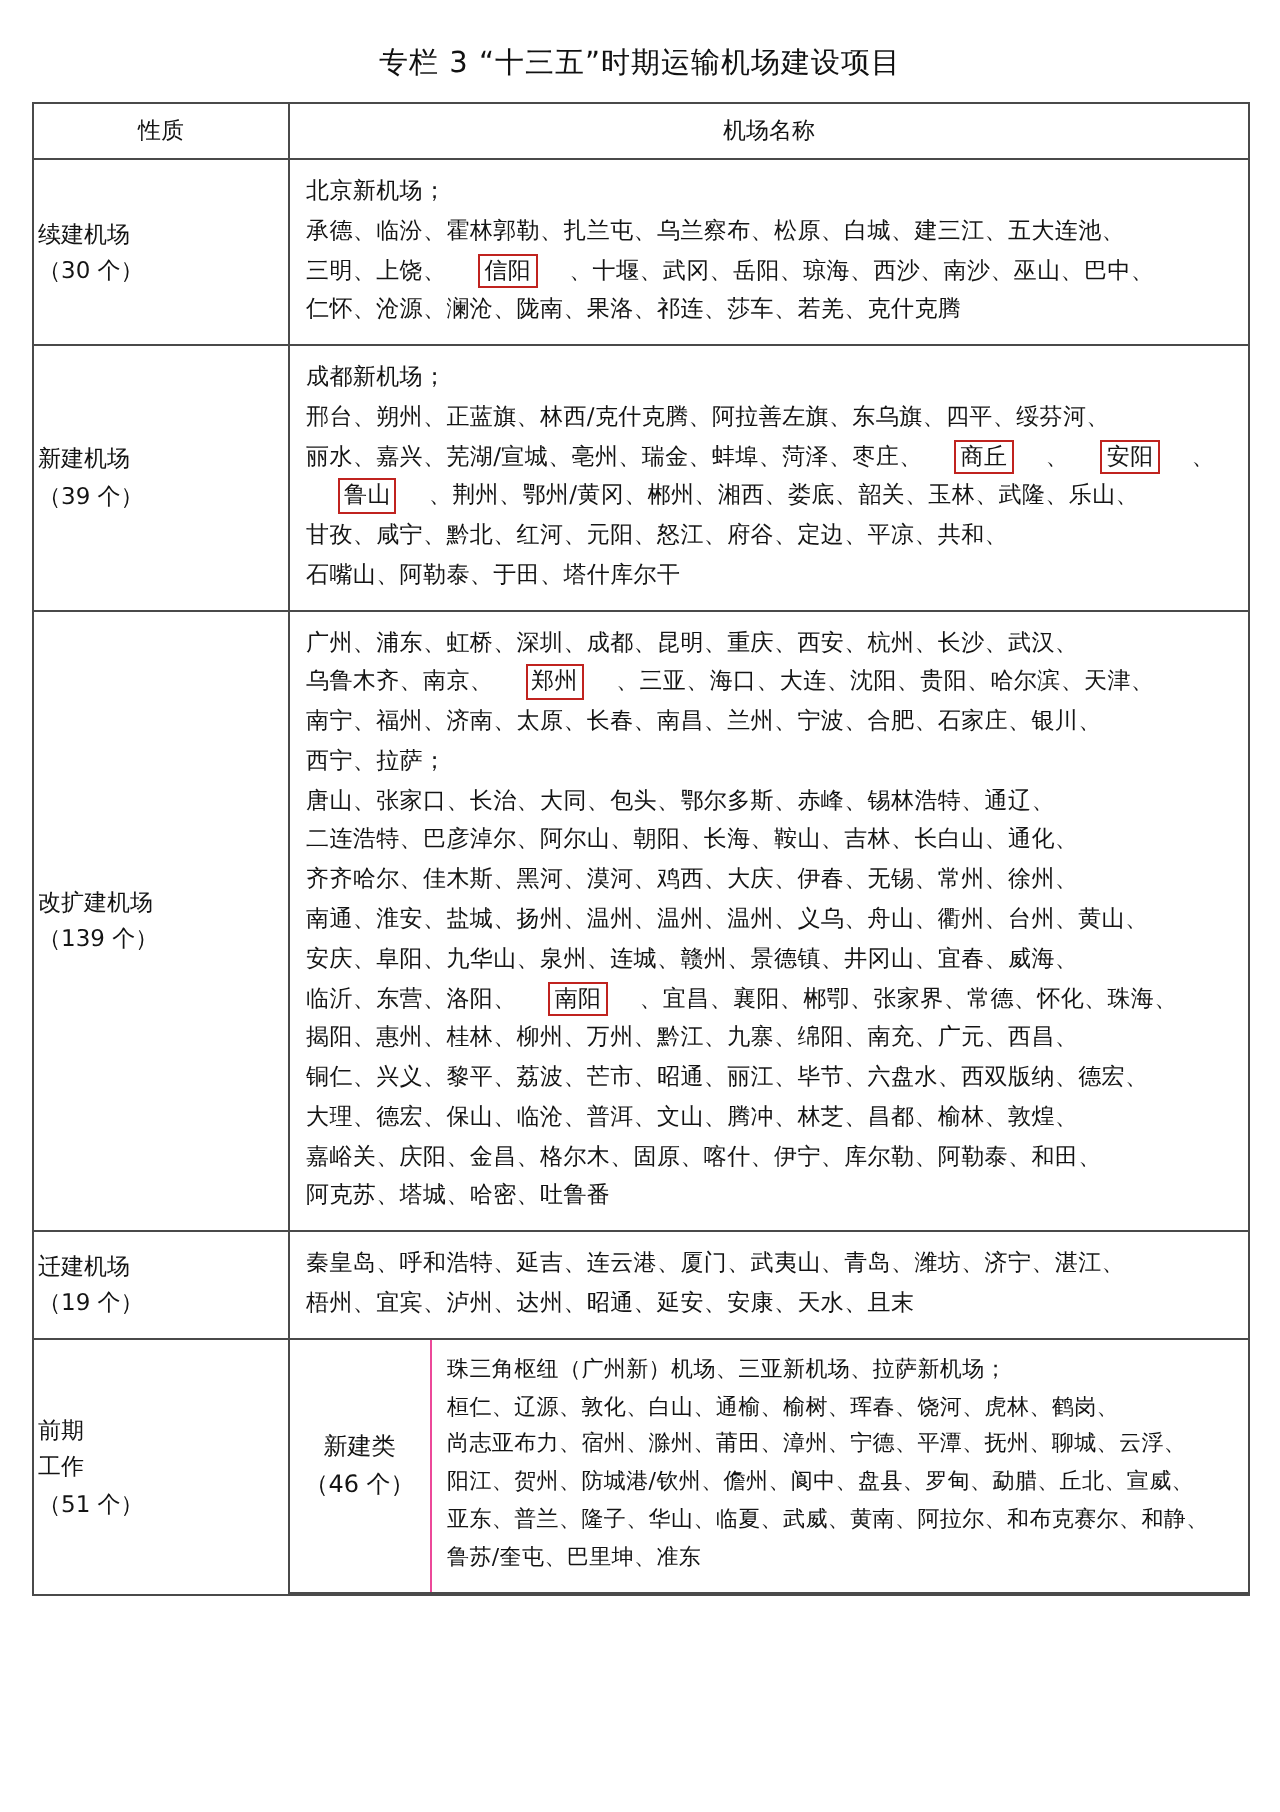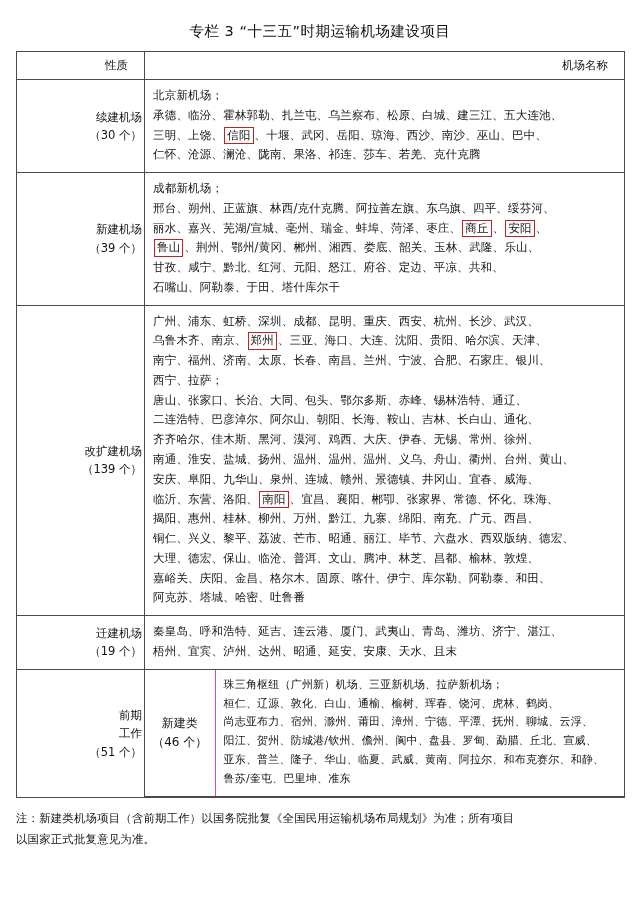--- a/index.html
+++ b/index.html
@@ -33,43 +33,43 @@
     table-layout: fixed;
   }
   table.main td, table.main th {
     border: 1px solid #4a4a4a;
     vertical-align: middle;
     font-weight: normal;
     font-size: 11.5px;
     color: #141414;
   }
   .hdr {
-    text-align: right;
-    padding: 6px 16px;
+    text-align: center;
+    padding: 6px 0;
     font-size: 12.5px;
   }
   .cat {
-    text-align: right;
+    text-align: left;
     padding: 6px 2px;
     font-size: 12px;
     line-height: 1.6;
   }
   .cat .cnt { display: block; }
   .cells {
     padding: 6px 8px 7px 8px;
     line-height: 1.72;
     text-align: justify;
     font-size: 11.6px;
     letter-spacing: 0.2px;
   }
   .cells .ln { display: block; white-space: nowrap; }
   .mark {
     border: 1.6px solid #c0231f;
     padding: 0 2px;
-    margin: 0 1px;
+    margin: 0 16px;
     display: inline-block;
     line-height: 1.32;
   }
   .note {
     margin-top: 10px;
     font-size: 11.4px;
     line-height: 1.8;
     letter-spacing: 0.2px;
     color: #141414;
   }
@@ -197,18 +197,14 @@
                   <span class="ln"><span>鲁苏/奎屯、巴里坤、准东</span></span>
                 </td>
               </tr>
             </tbody>
           </table>
         </td>
       </tr>
     </tbody>
   </table>
 
-  <div class="note">
-    <span class="ln">注：新建类机场项目（含前期工作）以国务院批复《全国民用运输机场布局规划》为准；所有项目</span>
-    <span class="ln">以国家正式批复意见为准。</span>
-  </div>
 
 </div>
 
 </body></html>

